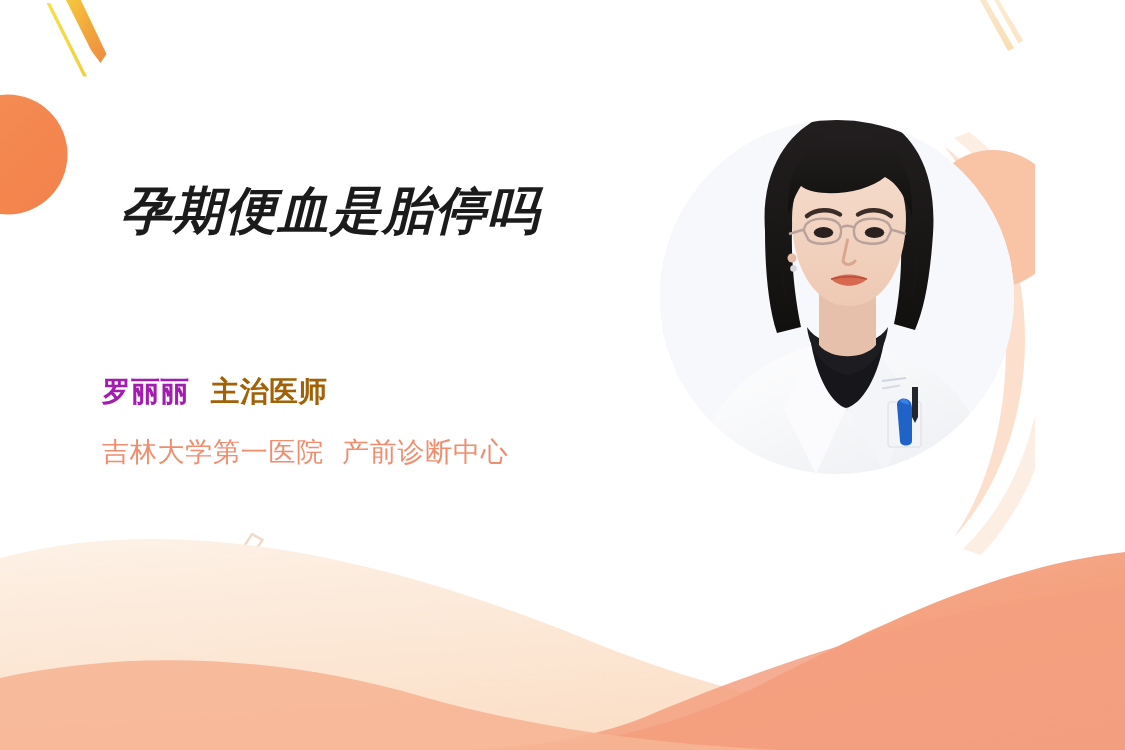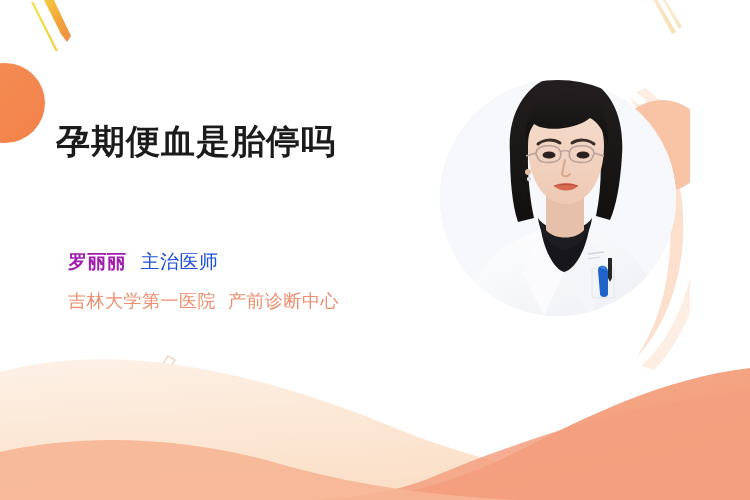--- a/index.html
+++ b/index.html
@@ -8,31 +8,31 @@
   #card{
     position:relative;width:750px;height:500px;overflow:hidden;
     background:#ffffff;
   }
 
   
   .bg-layer{position:absolute;inset:0;overflow:hidden;}
   .bg-svg{position:absolute;left:0;top:0;width:750px;height:500px;}
 
   
-  .text-block{position:absolute;left:56px;top:118px;width:400px;}
+  .text-block{position:absolute;left:80px;top:118px;width:400px;font-style:italic;}
   .title{
     font-size:34px;font-weight:bold;color:#1b1b1b;letter-spacing:1px;
     line-height:46px;white-space:nowrap;
   }
   .doctor-line{
     position:absolute;left:68px;top:248px;white-space:nowrap;
     font-size:19px;line-height:28px;
   }
   .doc-name{color:#a21caf;font-weight:bold;letter-spacing:.5px;}
-  .doc-rank{color:#1d4ed8;font-weight:normal;margin-left:14px;letter-spacing:.5px;}
+  .doc-rank{color:#a16207;font-weight:bold;margin-left:14px;letter-spacing:.5px;}
   .hospital-line{
     position:absolute;left:68px;top:288px;white-space:nowrap;
     font-size:18px;line-height:26px;color:#ef8e6f;letter-spacing:.5px;
   }
   .hosp-dept{margin-left:12px;}
 
   
   .portrait-wrap{
     position:absolute;left:440px;top:58px;width:250px;height:320px;
   }

